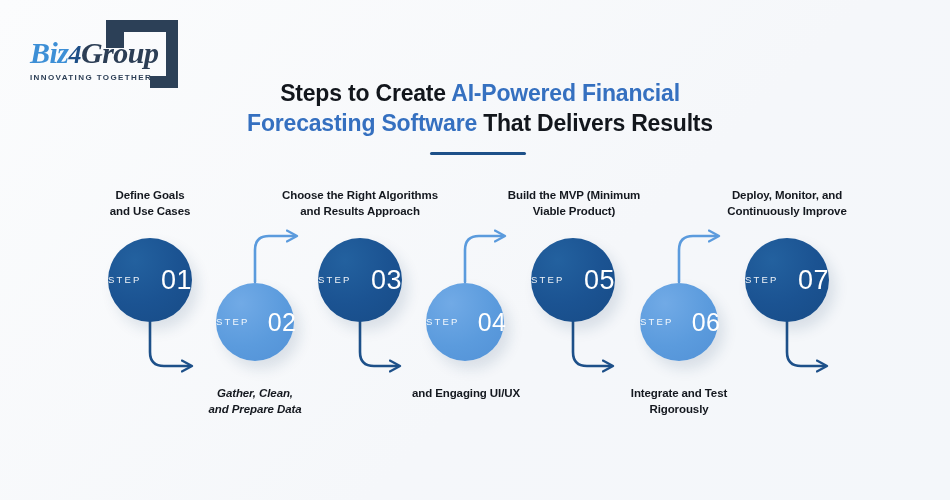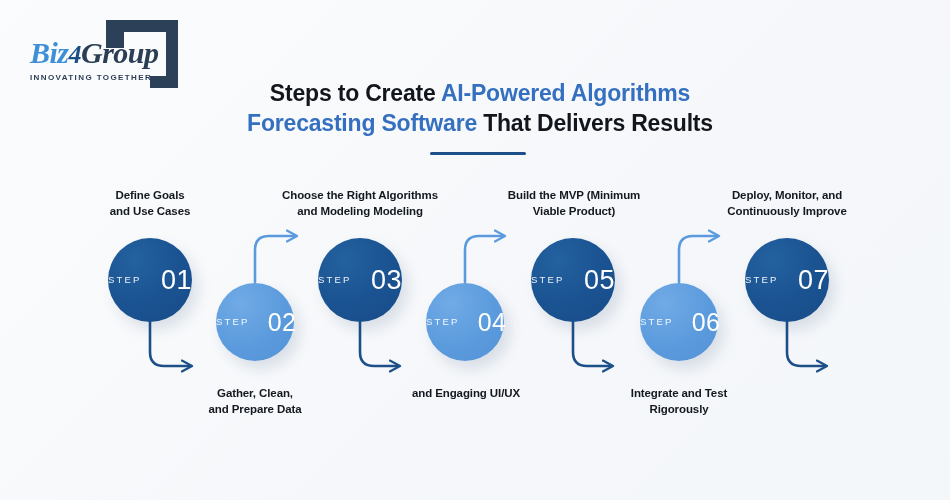--- a/index.html
+++ b/index.html
@@ -158,21 +158,21 @@
     <svg id="logo-mark" viewBox="0 0 72 68">
       <path d="M0 0 H72 V68 H44 V56 H60 V12 H18 V28 H0 Z" fill="#2c4057"></path>
     </svg>
     <div id="logo-text-wrap">
       <div class="logo-word"><span class="logo-biz">Biz</span><span class="logo-four">4</span><span class="logo-group">Group</span></div>
       <div id="logo-tagline">INNOVATING TOGETHER</div>
     </div>
   </div>
 
   <div id="heading">
-    <span>Steps to Create </span><span class="accent">AI-Powered Algorithms</span>
+    <span>Steps to Create </span><span class="accent">AI-Powered Financial</span>
     <span class="accent">Forecasting Software</span><span> That Delivers Results</span>
   </div>
   <div id="heading-rule"></div>
 
   <svg id="connectors" viewBox="0 0 950 500">
     <defs>
       <marker id="ah-dark" viewBox="0 0 10 10" refX="7" refY="5" markerWidth="5.2" markerHeight="5.2" orient="auto">
         <path d="M1 1 L8.5 5 L1 9" fill="none" stroke="#1d5089" stroke-width="1.7" stroke-linecap="round" stroke-linejoin="round"></path>
       </marker>
       <marker id="ah-light" viewBox="0 0 10 10" refX="7" refY="5" markerWidth="5.2" markerHeight="5.2" orient="auto">
@@ -204,30 +204,30 @@
       <span class="step-word">STEP</span>
       <span class="step-num">01</span>
     </div>
   </div>
 
   <div class="step">
     <div class="circle light" style="left:216px; top:283px;">
       <span class="step-word">STEP</span>
       <span class="step-num">02</span>
     </div>
-    <div class="caption" style="left:183px; top:386px; width:144px;">
+    <div class="caption" style="left:183px; top:386px; width:144px;font-style:italic;">
       <div>Gather, Clean,</div>
       <div>and Prepare Data</div>
     </div>
   </div>
 
   <div class="step">
     <div class="caption" style="left:258px; top:188px; width:204px;text-align:center;">
       <div>Choose the Right Algorithms</div>
-      <div>and Modeling Modeling</div>
+      <div>and Results Approach</div>
     </div>
     <div class="circle dark" style="left:318px; top:238px;">
       <span class="step-word">STEP</span>
       <span class="step-num">03</span>
     </div>
   </div>
 
   <div class="step">
     <div class="circle light" style="left:426px; top:283px;">
       <span class="step-word">STEP</span>

